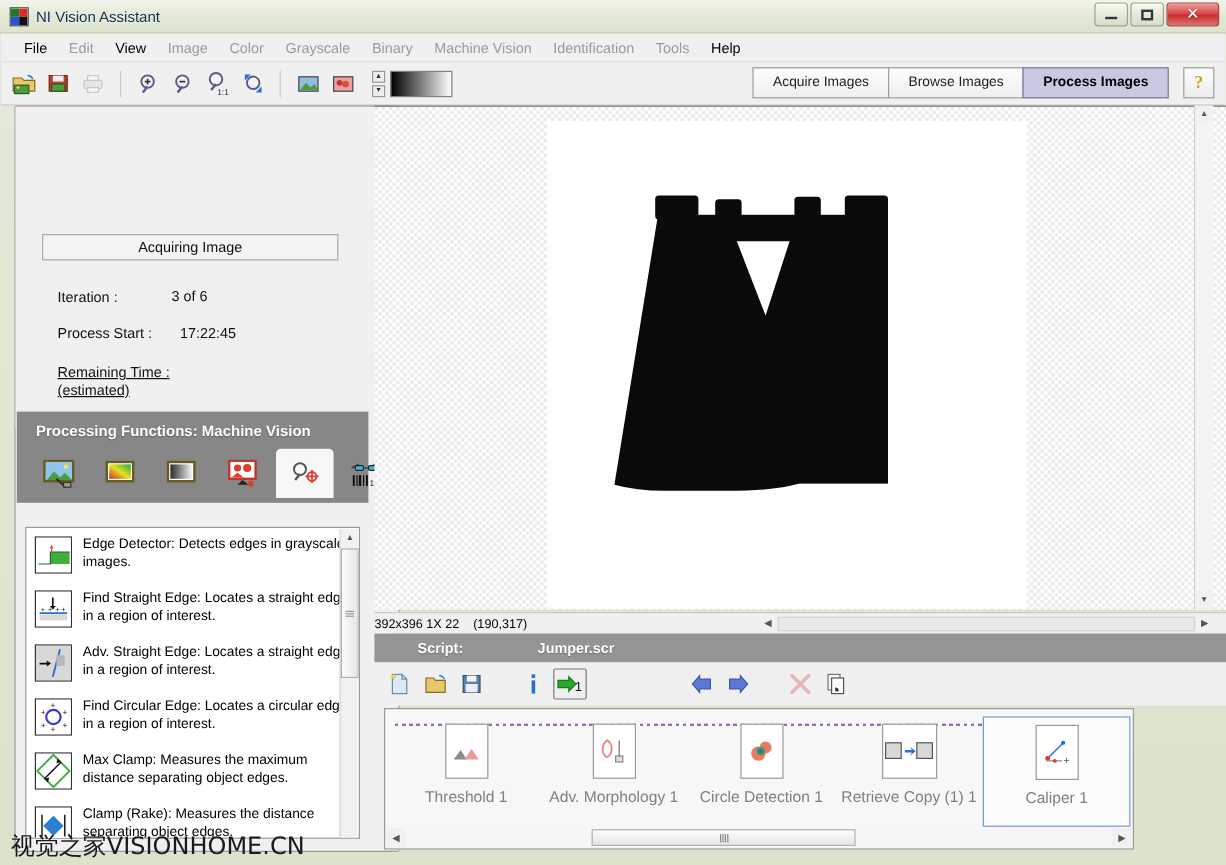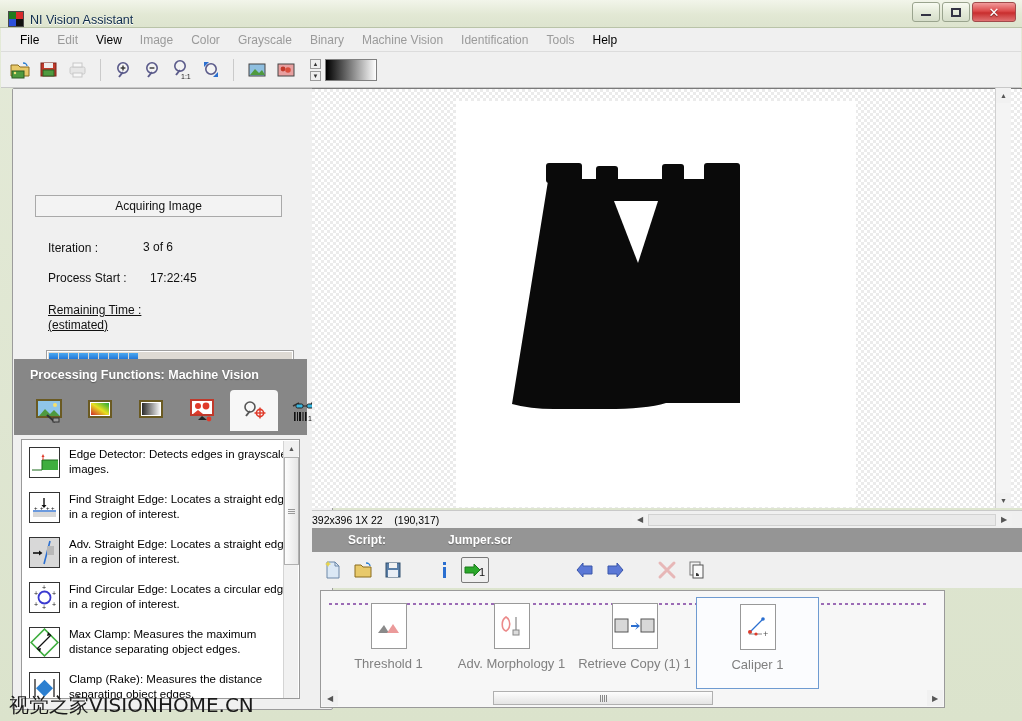--- a/index.html
+++ b/index.html
@@ -14,21 +14,21 @@
     position: relative;
     width: 1022px; height: 721px;
     background: linear-gradient(180deg,#e4ead8 0%, #dbe3cc 100%);
   }
 
   
   .titlebar {
     position: absolute; left: 0; top: 0; width: 1022px; height: 28px;
     background: linear-gradient(180deg,#f2f5ea 0%, #e2e8d4 55%, #dde4ce 100%);
     border-bottom: 1px solid #b9c3a8;
-    display: flex; align-items: flex-end;
+    display: flex; align-items: center;
   }
   .title-icon {
     width: 16px; height: 16px; margin-left: 8px; margin-right: 6px;
     border: 1px solid #4a4a4a; background: #fff;
     position: relative; overflow: hidden; flex: none;
   }
   .title-icon .q1 { position:absolute; left:0; top:0; width:7px; height:7px; background:#1f7a1f;}
   .title-icon .q2 { position:absolute; right:0; top:0; width:7px; height:7px; background:#d92b2b;}
   .title-icon .q3 { position:absolute; left:0; bottom:0; width:7px; height:7px; background:#2b4fd9;}
   .title-icon .q4 { position:absolute; right:0; bottom:0; width:7px; height:7px; background:#111;}
@@ -152,21 +152,21 @@
   .cancel-btn {
     position: absolute; left: 222px; top: 306px; width: 60px; height: 21px;
     border: 1px solid #8d8d8d; border-radius: 2px;
     background: linear-gradient(180deg,#fdfdfd 0%, #ececec 100%);
     font-size: 12px; color: #111;
     display: flex; align-items: center; justify-content: center;
   }
 
   
   .pf-header {
-    position: absolute; left: 1px; top: 270px; width: 293px; height: 76px;
+    position: absolute; left: 1px; top: 254px; width: 293px; height: 76px;
     background: #878787;
   }
   .pf-title {
     position: absolute; left: 16px; top: 9px;
     font-size: 12.5px; font-weight: bold; color: #fff;
     text-shadow: 0 1px 1px rgba(0,0,0,.35);
   }
   .pf-tabs { position: absolute; left: 12px; top: 31px; display: flex; align-items: flex-end; }
   .pf-tab {
     width: 48px; height: 41px; margin-right: 3px;
@@ -419,20 +419,26 @@
         </svg>
       </div>
     </div>
     <div class="spinner">
       <div>▲</div>
         <div>▼</div>
     </div>
     <div class="gradbar"></div>
   </div>
 
+  <div class="mode-tabs">
+    <div class="mode-tab">Acquire Images</div>
+    <div class="mode-tab">Browse Images</div>
+    <div class="mode-tab active">Process Images</div>
+    <div class="help-btn">?</div>
+  </div>
 
   <div class="left-panel">
 
     <div class="acq-box">
       <div class="acq-title">Acquiring Image</div>
       <div class="row lbl-iter">Iteration :</div>
       <div class="row val-iter">3  of  6</div>
       <div class="row lbl-start">Process Start :</div>
       <div class="row val-start">17:22:45</div>
       <div class="row lbl-rem">
@@ -749,20 +755,31 @@
         <div class="sicon">
           <svg width="26" height="24" viewBox="0 0 26 24">
             <path d="M7 3c5 3 5 11 0 14-5-2-5-11 0-14z" fill="none" stroke="#eb8a8a" stroke-width="1.6"></path>
             <line x1="17" y1="3" x2="17" y2="16" stroke="#888" stroke-width="1.2"></line>
             <rect x="14" y="16" width="6" height="5" fill="#ddd" stroke="#888"></rect>
           </svg>
         </div>
         <div class="slabel">Adv. Morphology 1</div>
       </div>
 
+      <div class="step">
+        <div class="sicon">
+          <svg width="26" height="24" viewBox="0 0 26 24">
+            <circle cx="10" cy="14" r="6" fill="#e87a6a"></circle>
+            <circle cx="16" cy="9" r="5" fill="#e87a6a"></circle>
+            <circle cx="12" cy="12" r="3.4" fill="#3aa83a"></circle>
+            <circle cx="12" cy="12" r="2" fill="#2b6fd0"></circle>
+          </svg>
+        </div>
+        <div class="slabel">Circle Detection 1</div>
+      </div>
 
       <div class="step">
         <div class="sicon" style="width:46px;">
           <svg width="42" height="18" viewBox="0 0 42 18">
             <rect x="1" y="2" width="13" height="13" fill="#d8d8d8" stroke="#555"></rect>
             <rect x="27" y="2" width="13" height="13" fill="#d8d8d8" stroke="#555"></rect>
             <path d="M17 8h6l-2-3 5 4-5 4 2-3h-6z" fill="#2b6fd0"></path>
           </svg>
         </div>
         <div class="slabel">Retrieve Copy (1) 1</div>

